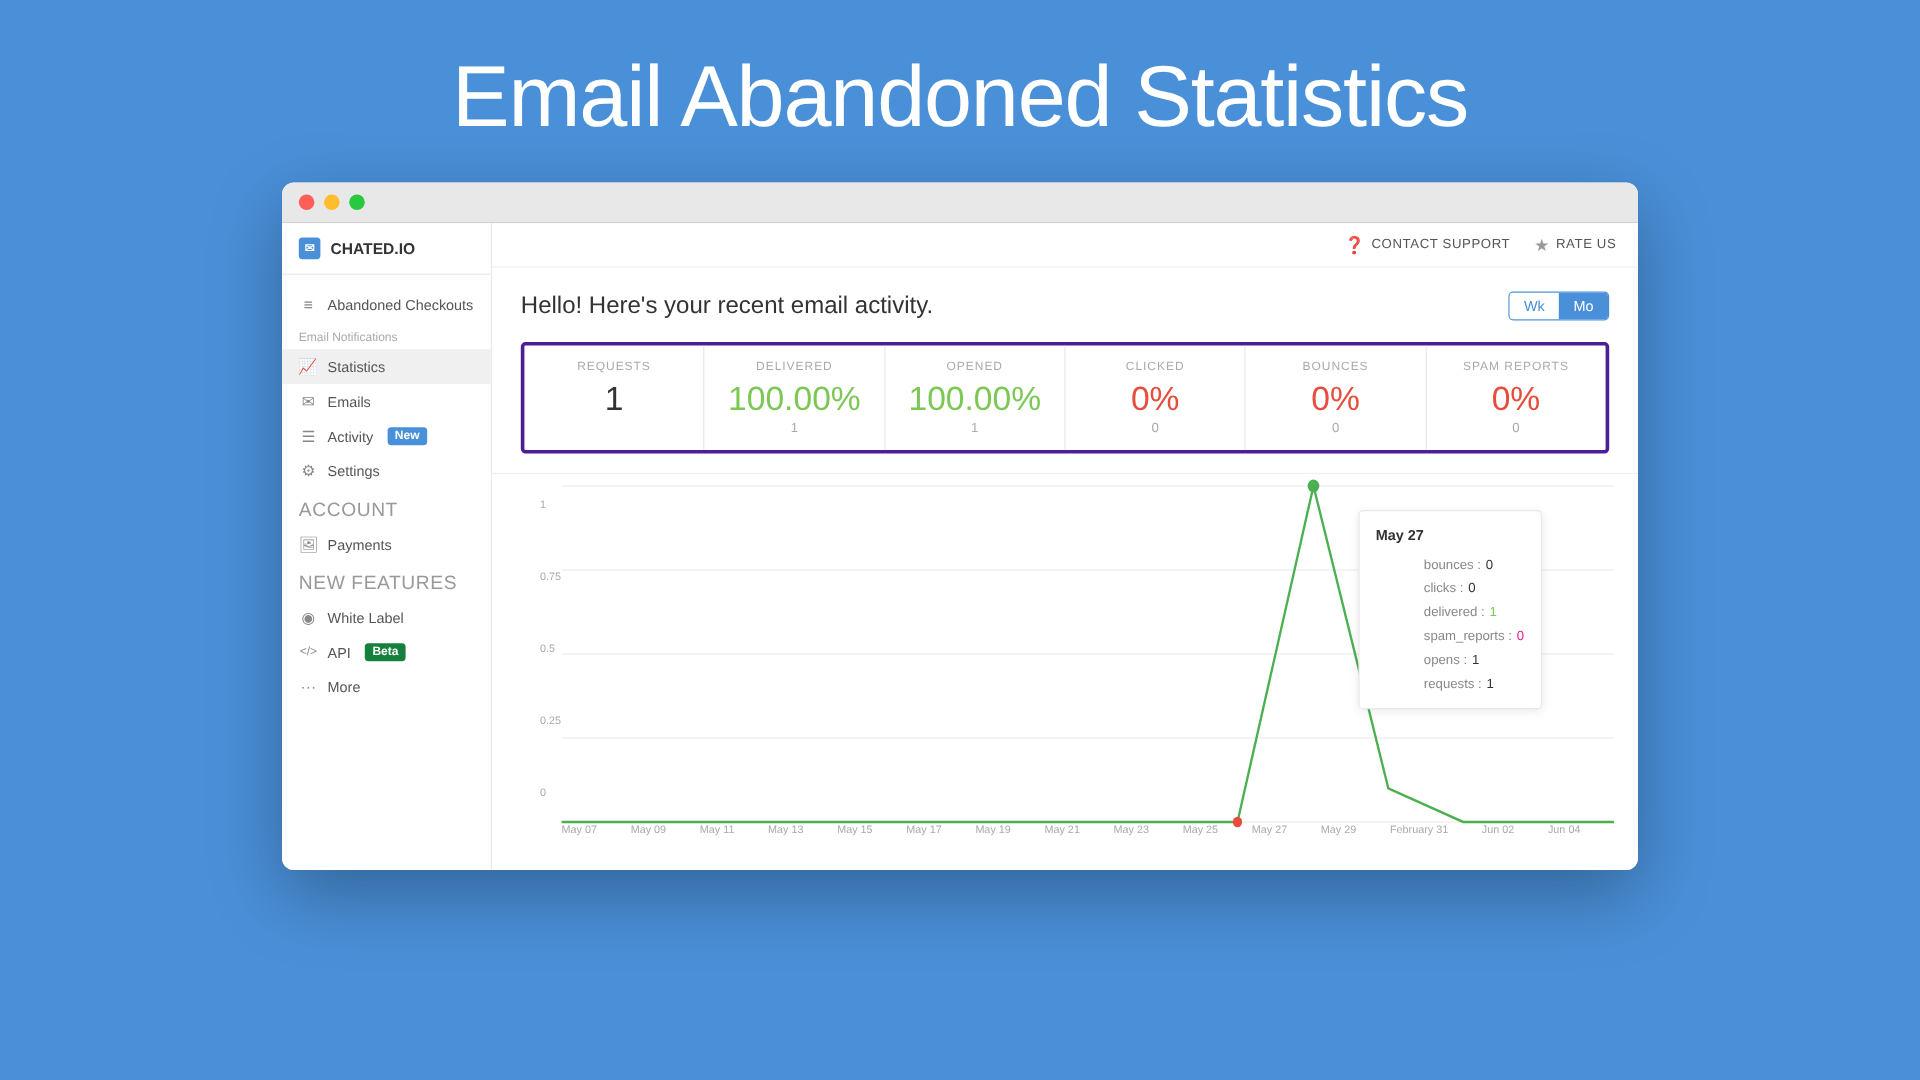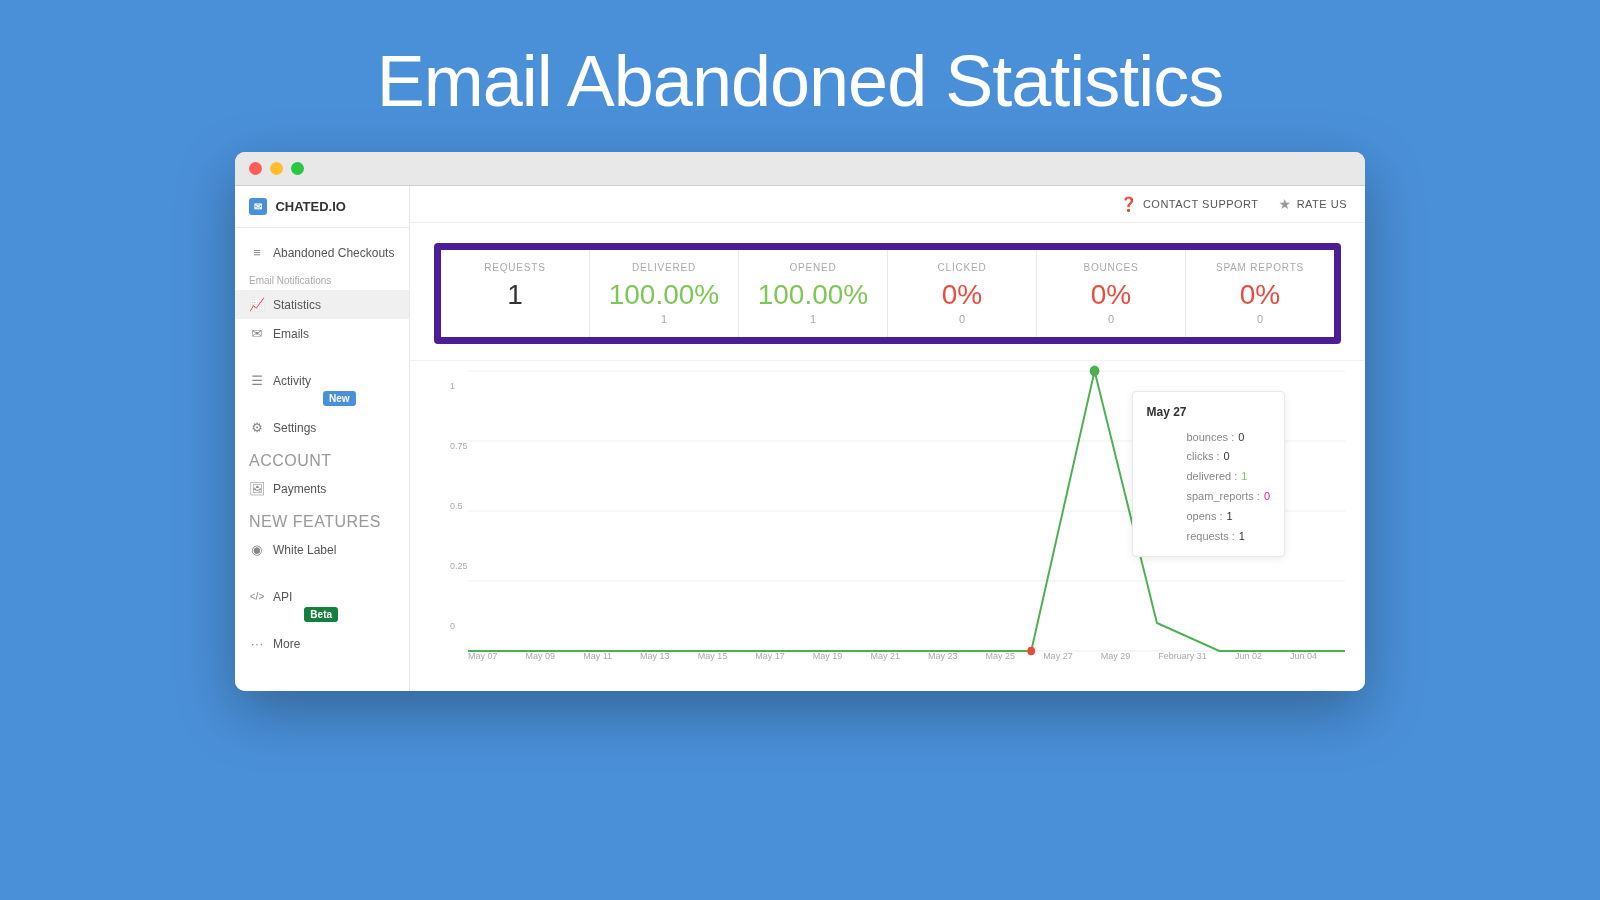--- a/index.html
+++ b/index.html
@@ -108,21 +108,20 @@
       color: #888;
       width: 16px;
       text-align: center;
     }
     .sidebar-item .badge {
       padding: 2px 6px;
       border-radius: 3px;
       font-size: 10px;
       font-weight: 600;
       margin-left: 4px;
-      margin-top: 36px;
     }
     .badge-new { background: #4a90d9; color: white; }
     .badge-beta { background: #15803d; color: white; }
 
     .sidebar-section-label {
       padding: 10px 14px 4px;
       font-size: 16px;
       color: #999;
       text-transform: uppercase;
       letter-spacing: 0.5px;
@@ -194,21 +193,21 @@
       border: none;
     }
     .period-btn.active {
       background: #4a90d9;
       color: white;
     }
 
     .stats-cards {
       display: flex;
       gap: 0;
-      border: 7px solid #4c1d95;
+      border: 3px solid #4c1d95;
       border-radius: 4px;
       overflow: hidden;
     }
     .stat-card {
       flex: 1;
       padding: 12px 16px;
       border-right: 1px solid #e8e8e8;
       text-align: center;
     }
     .stat-card:last-child { border-right: none; }
@@ -392,20 +391,27 @@
           <span>CONTACT SUPPORT</span>
         </div>
         <div class="header-link">
           <span class="link-icon">★</span>
           <span>RATE US</span>
         </div>
       </div>
 
       <div class="stats-section">
 
+        <div class="stats-header">
+          <span class="stats-title">Hello! Here's your recent email activity.</span>
+          <div class="period-toggle">
+            <button class="period-btn">Wk</button>
+            <button class="period-btn active">Mo</button>
+          </div>
+        </div>
 
         <div class="stats-cards">
 
           <div class="stat-card">
             <div class="stat-label">REQUESTS</div>
             <div class="stat-value">1</div>
             <div class="stat-sub">&nbsp;</div>
           </div>
 
           <div class="stat-card">

